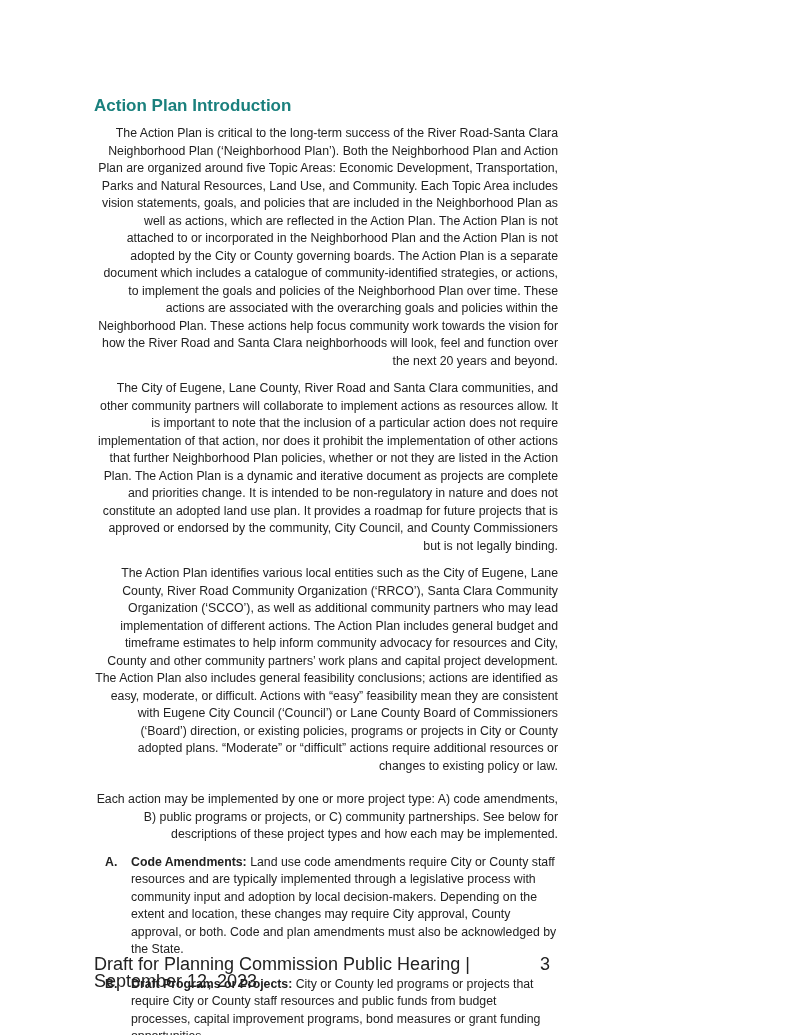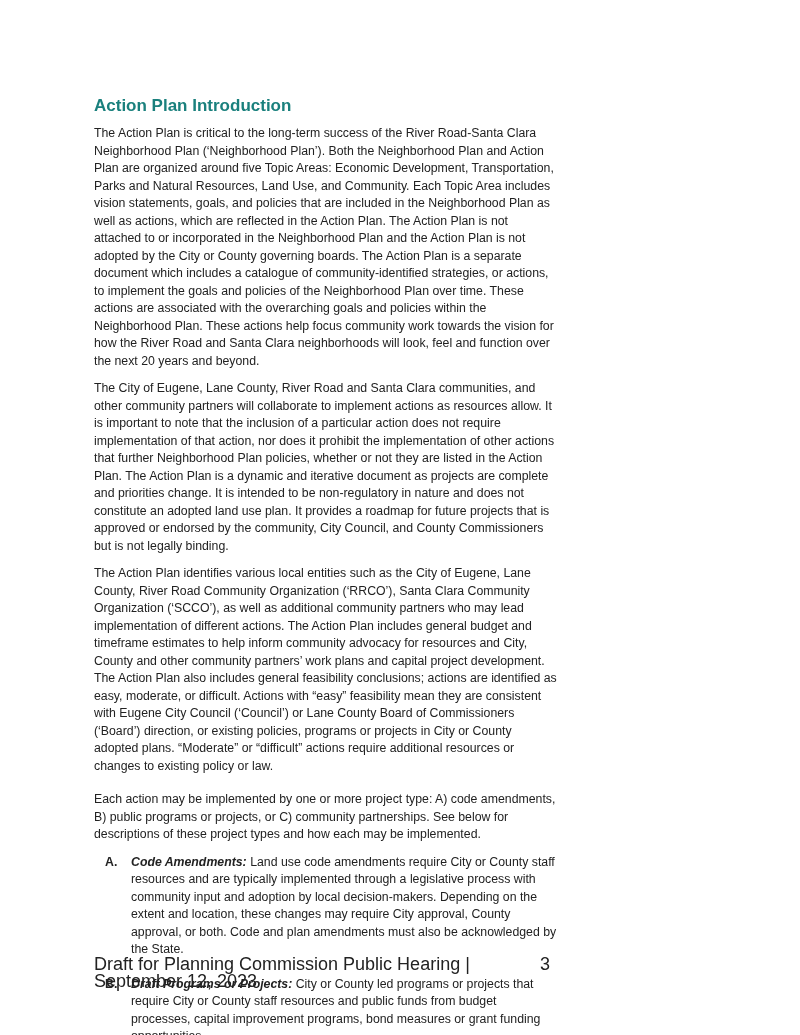--- a/index.html
+++ b/index.html
@@ -22,21 +22,21 @@
     margin: 0 0 8px 0;
     font-size: 17px;
     line-height: 22px;
     font-weight: 700;
     color: #1a807d;
   }
   .doc-para {
     margin: 0 0 10px 0;
     font-size: 12.3px;
     line-height: 17.5px;
-    text-align: left;
+    text-align: right;
   }
   .doc-para.extra-space {
     margin-top: 16px;
   }
   .doc-list {
     list-style: none;
     margin: 7px 0 0 0;
     padding: 0;
   }
   .doc-list li {
@@ -48,21 +48,20 @@
   .doc-list .li-marker {
     flex: 0 0 26px;
     margin-left: 11px;
     font-weight: 700;
   }
   .doc-list .li-body {
     flex: 1;
   }
   .doc-list .li-label {
     font-weight: 700;
-    font-style: italic;
   }
   .page-footer {
     position: absolute;
     left: 94px;
     right: 90px;
     top: 956px;
     display: flex;
     justify-content: space-between;
     align-items: flex-start;
     font-size: 18px;

